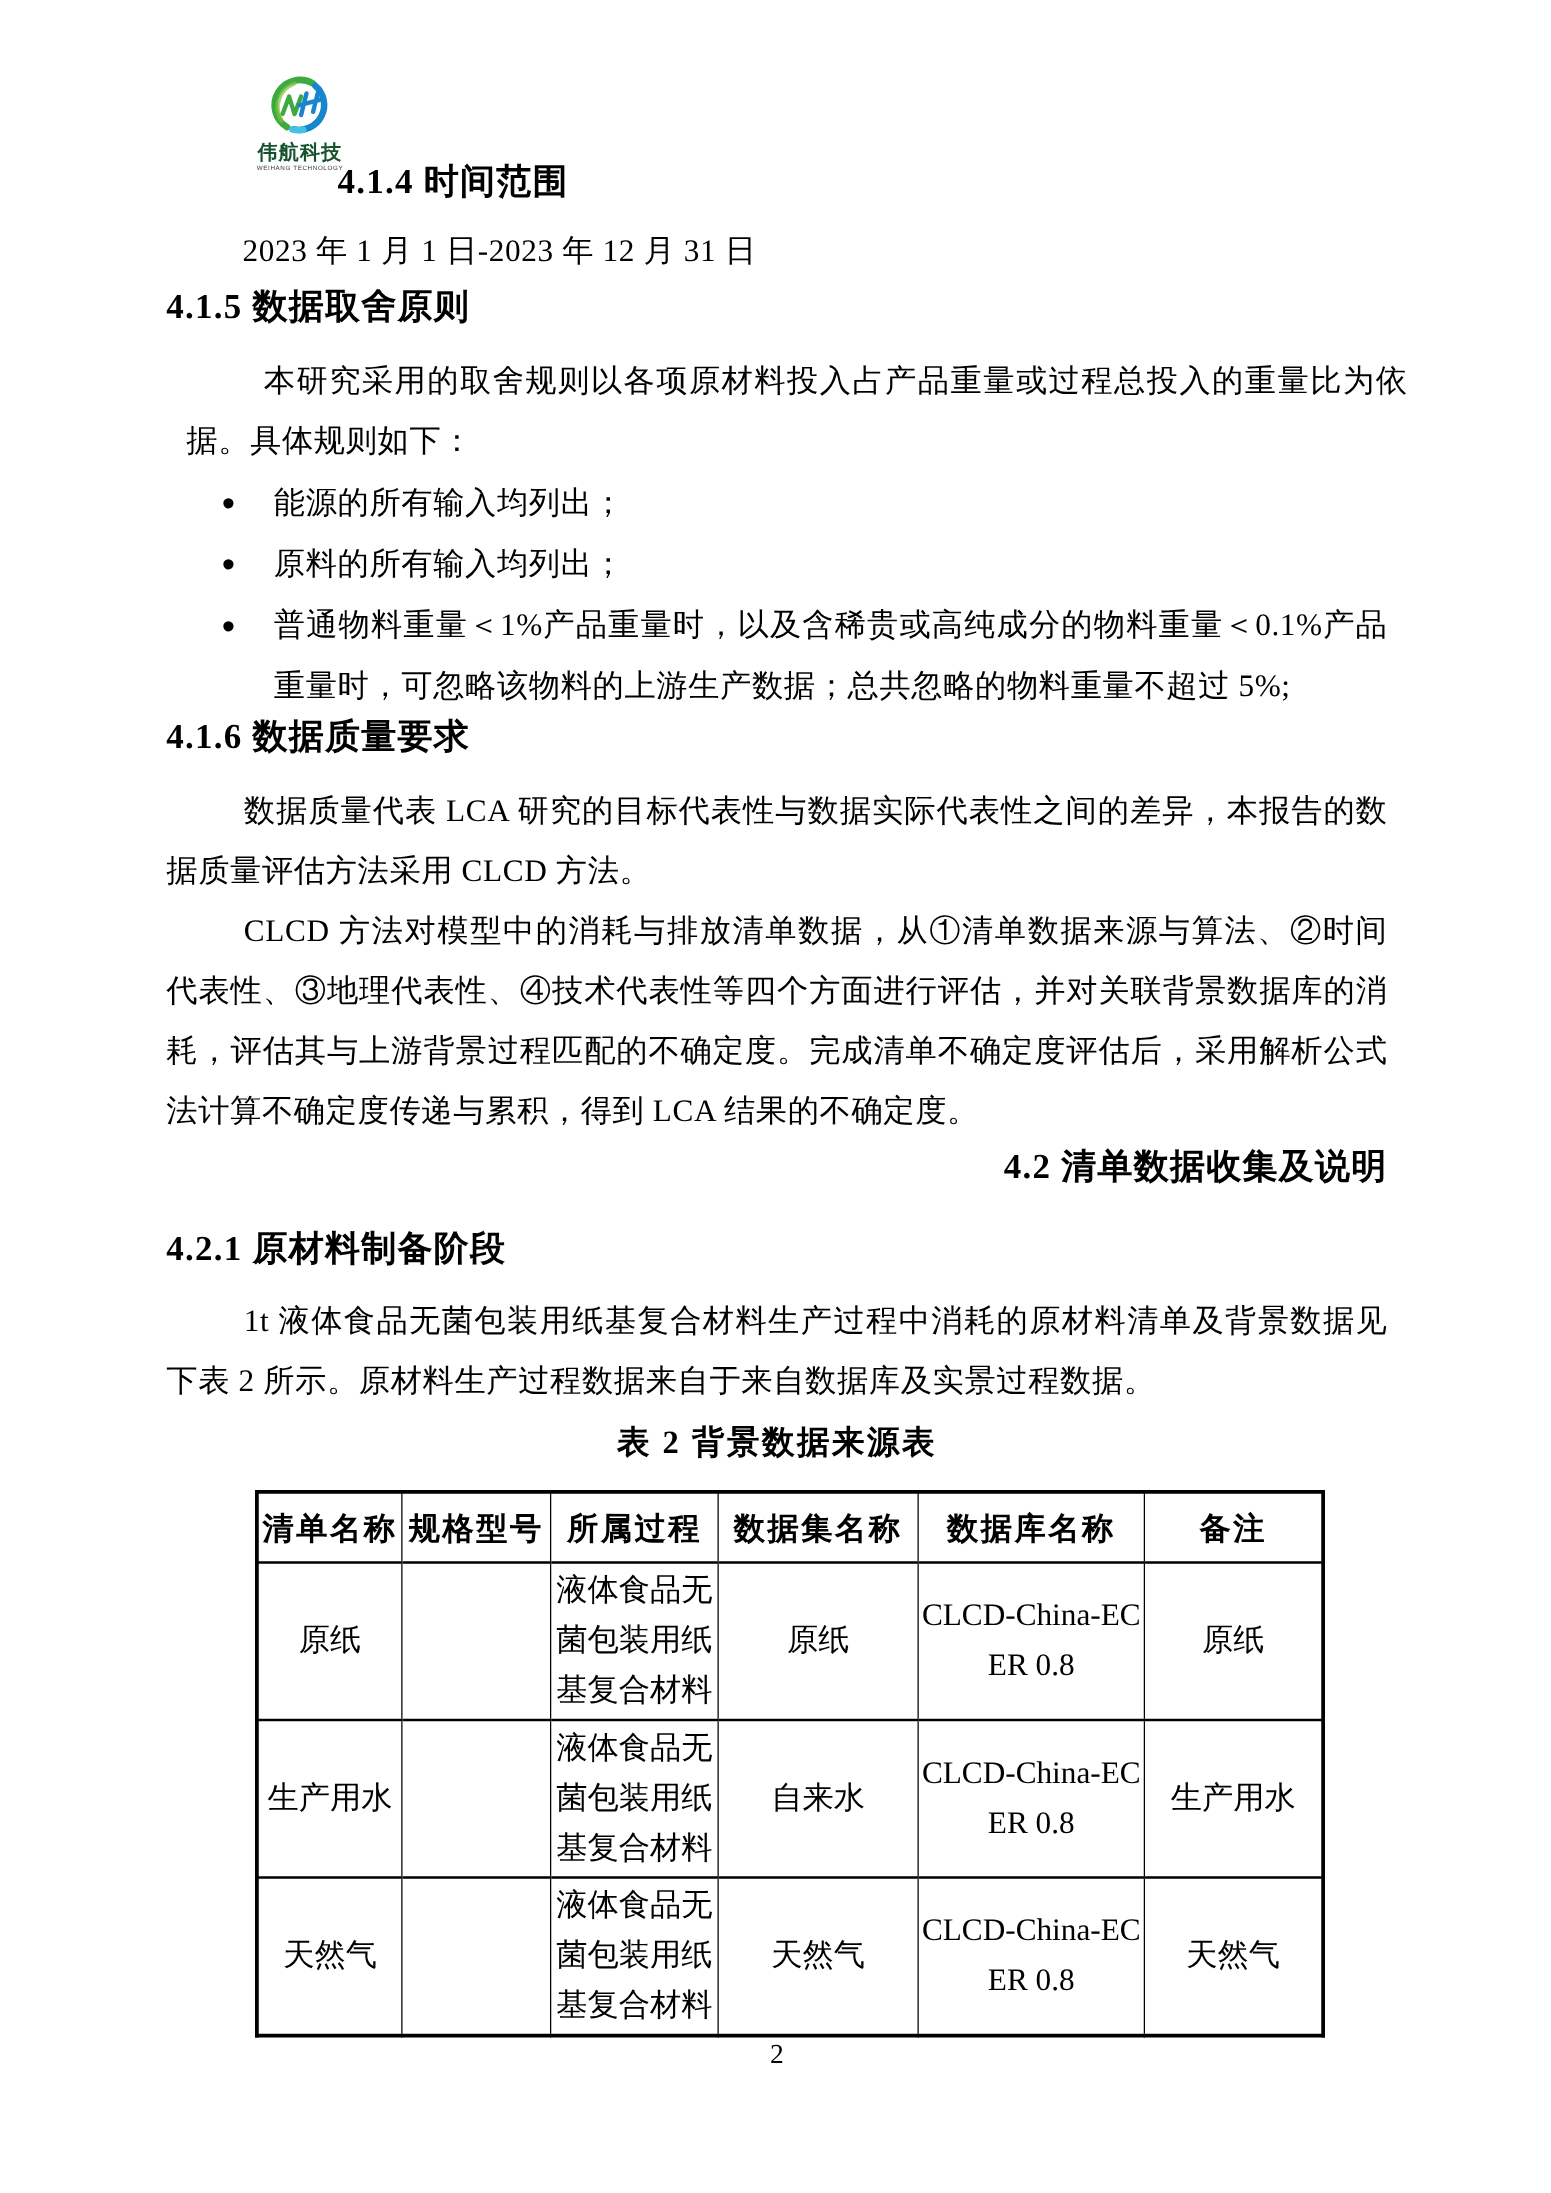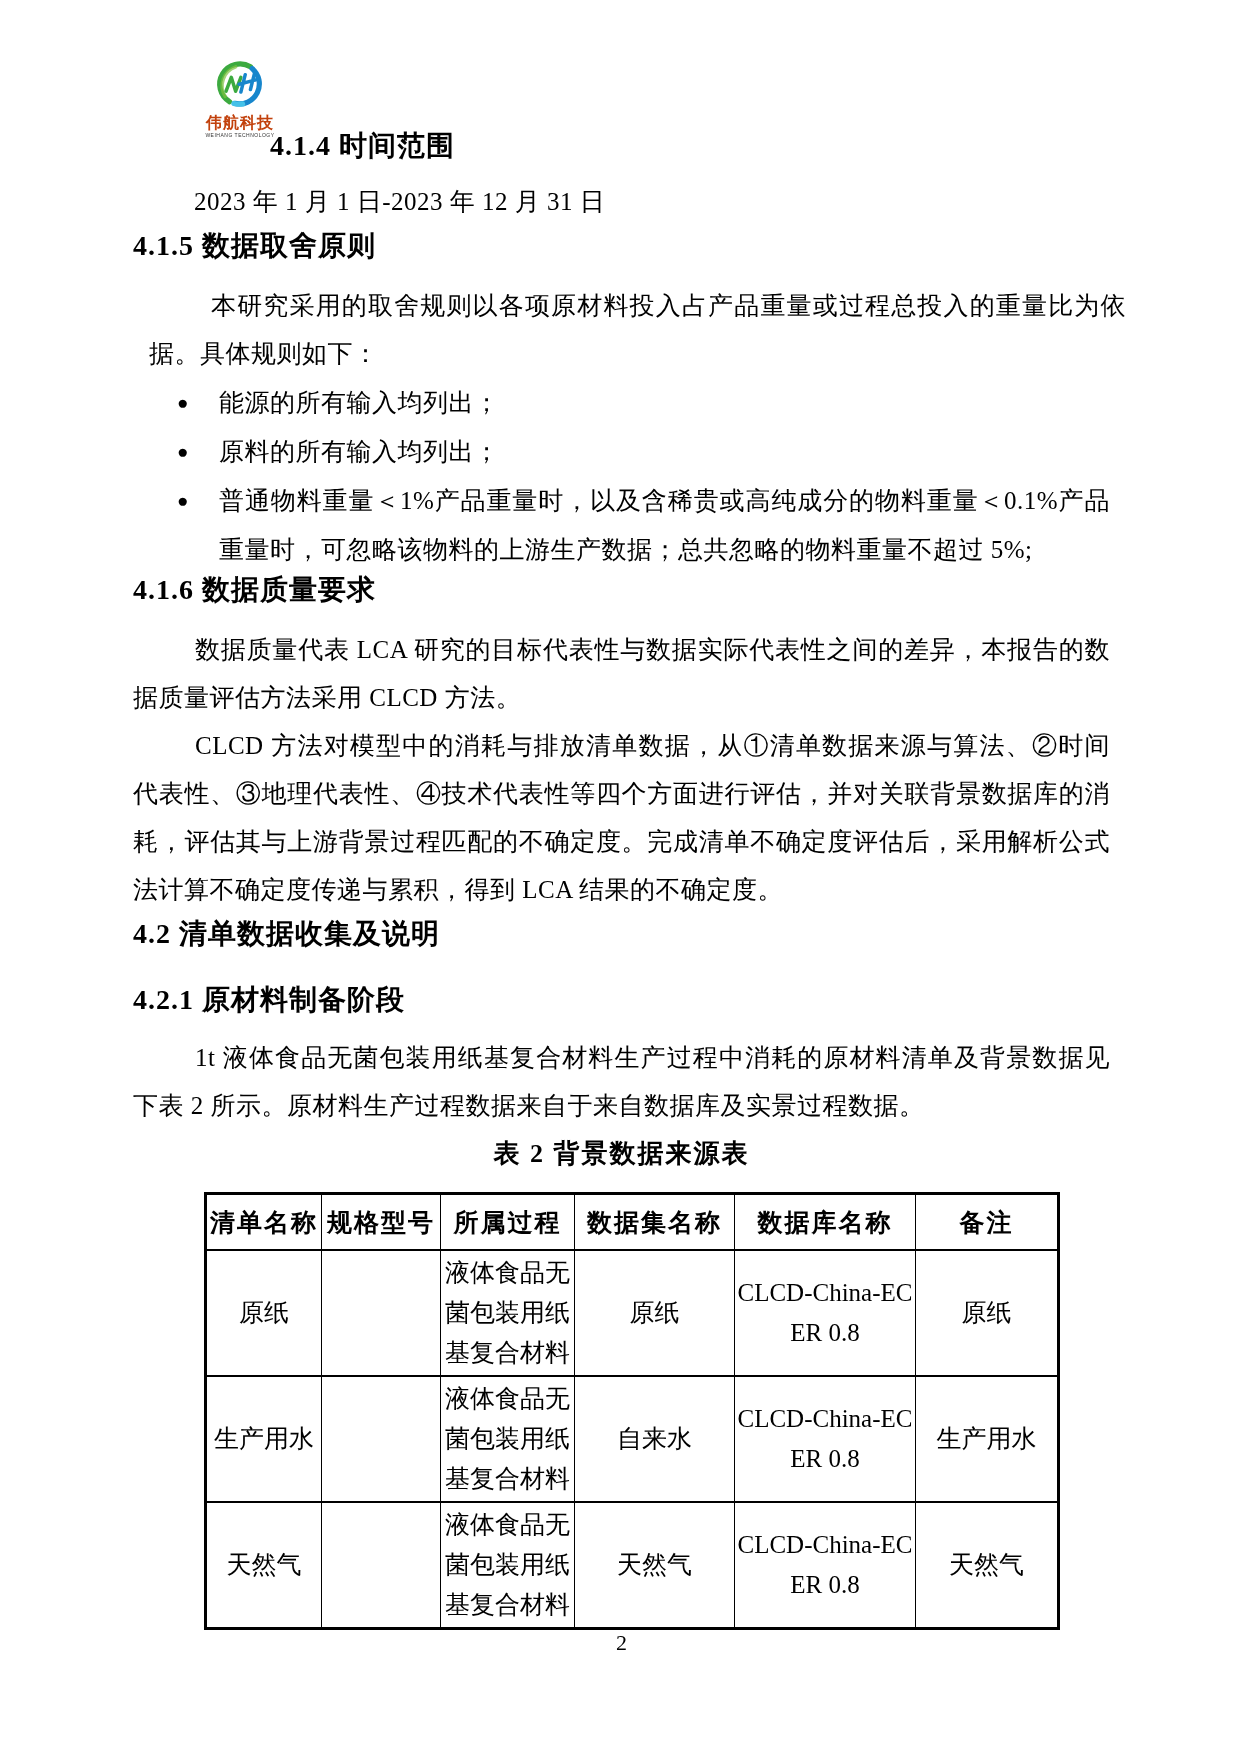--- a/index.html
+++ b/index.html
@@ -4,21 +4,21 @@
 <style>
   html,body{margin:0;padding:0;background:#ffffff;}
   .page{
     position:relative;width:1241px;height:1754px;background:#ffffff;color:#000;
     font-family:"Liberation Serif","DejaVu Serif",serif;overflow:hidden;
   }
   
   .logo{position:absolute;left:194px;top:58px;width:92px;text-align:center;}
   .logo svg{display:block;margin:0 auto;width:54px;height:56px;}
   .logo-cn{font-family:"Liberation Sans","DejaVu Sans",sans-serif;font-weight:bold;
-           font-size:16px;line-height:18px;letter-spacing:1px;color:#c2410c;}
+           font-size:16px;line-height:18px;letter-spacing:1px;color:#14532d;}
   .logo-en{font-family:"Liberation Sans","DejaVu Sans",sans-serif;font-size:5px;
            line-height:7px;letter-spacing:0.5px;color:#333;white-space:nowrap;}
   
   .blk{position:absolute;left:133px;width:977px;}
   .heading{font-weight:bold;font-size:28px;line-height:36px;letter-spacing:1px;}
   .para{font-size:25px;line-height:48px;text-align:justify;letter-spacing:0.5px;}
   .indent{text-indent:62px;}
   .date-line{font-size:25px;line-height:36px;padding-left:61px;letter-spacing:0.5px;}
   
   .bullet-item{display:flex;font-size:25px;line-height:49px;}
@@ -74,21 +74,21 @@
     <div class="bullet-item">
       <span class="bullet-mark">●</span>
       <span class="bullet-text">普通物料重量＜1%产品重量时，以及含稀贵或高纯成分的物料重量＜0.1%产品重量时，可忽略该物料的上游生产数据；总共忽略的物料重量不超过 5%;</span>
     </div>
   </div>
 
   <div class="blk heading" style="top:572px;">4.1.6 数据质量要求</div>
   <div class="blk para indent" style="top:722px;">CLCD 方法对模型中的消耗与排放清单数据，从①清单数据来源与算法、②时间代表性、③地理代表性、④技术代表性等四个方面进行评估，并对关联背景数据库的消耗，评估其与上游背景过程匹配的不确定度。完成清单不确定度评估后，采用解析公式法计算不确定度传递与累积，得到 LCA 结果的不确定度。</div>
   <div class="blk para indent" style="top:626px;">数据质量代表 LCA 研究的目标代表性与数据实际代表性之间的差异，本报告的数据质量评估方法采用 CLCD 方法。</div>
 
-  <div class="blk heading" style="top:916px;">4.2 清单数据收集及说明</div>
+  <div class="blk heading" style="top:916px;text-align:right;">4.2 清单数据收集及说明</div>
   <div class="blk heading" style="top:982px;">4.2.1 原材料制备阶段</div>
   <div class="blk para indent" style="top:1034px;">1t 液体食品无菌包装用纸基复合材料生产过程中消耗的原材料清单及背景数据见下表 2 所示。原材料生产过程数据来自于来自数据库及实景过程数据。</div>
 
   <div class="tbl-caption">表 2 背景数据来源表</div>
 
   <table class="data">
     <colgroup>
       <col style="width:116px">
         <col style="width:119px">
         <col style="width:134px">

